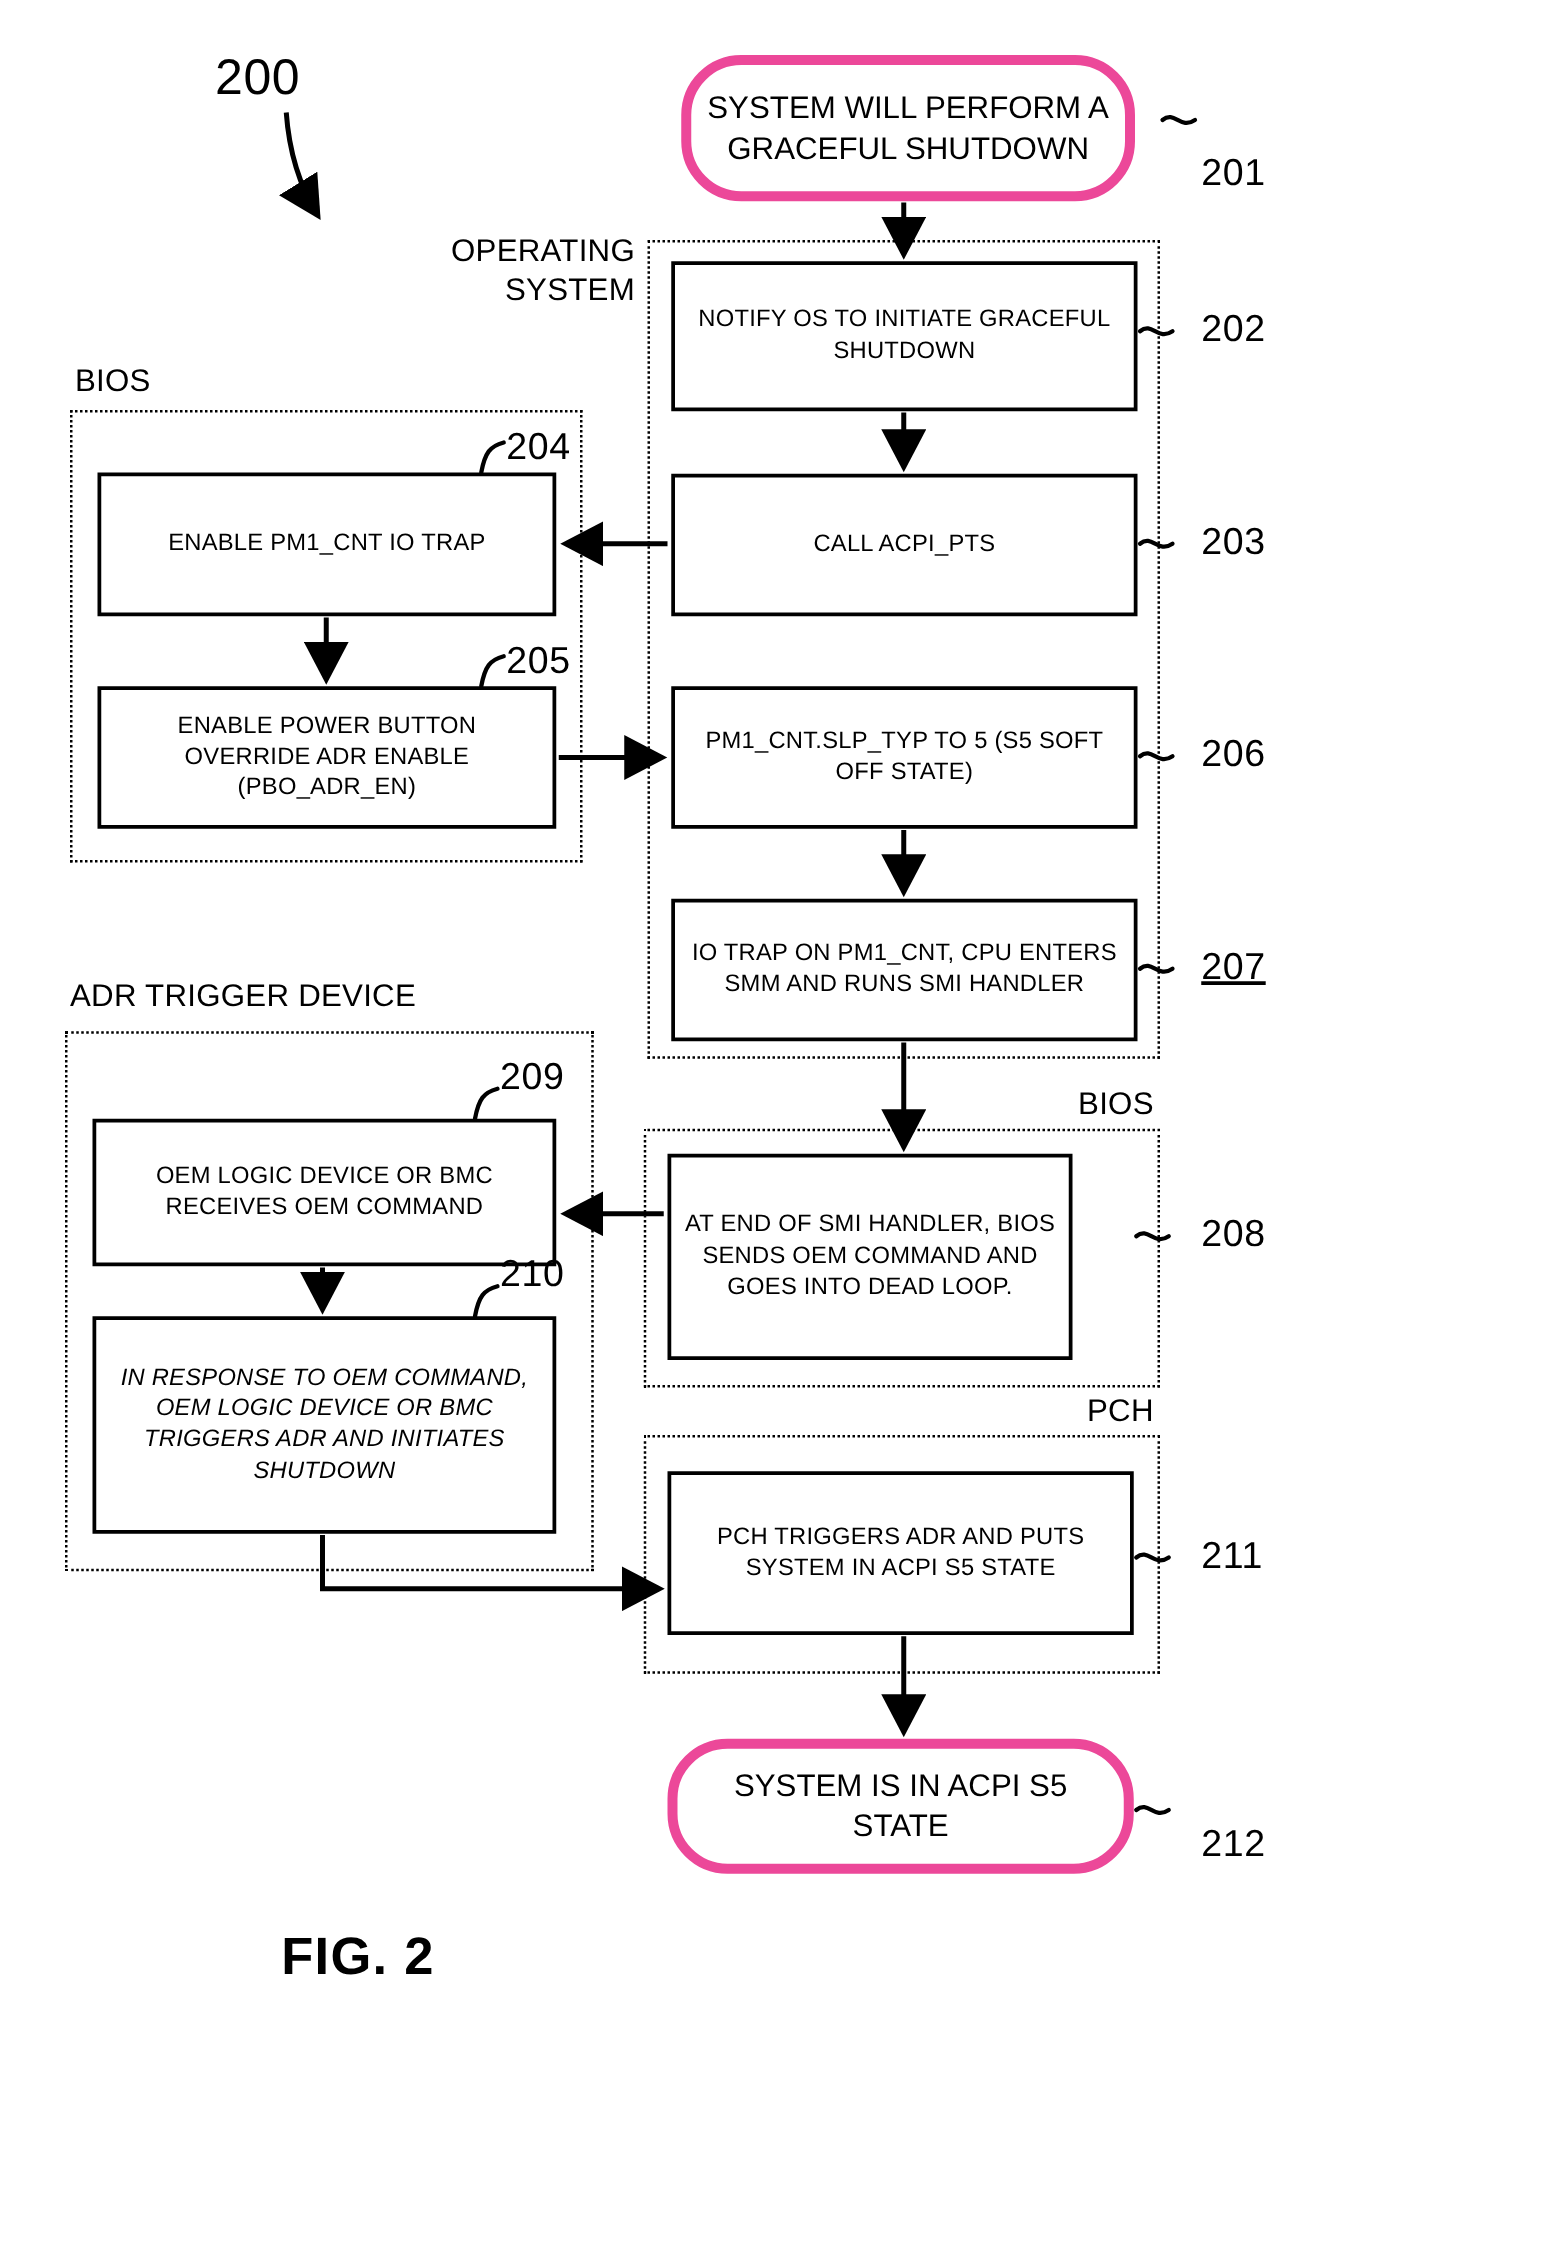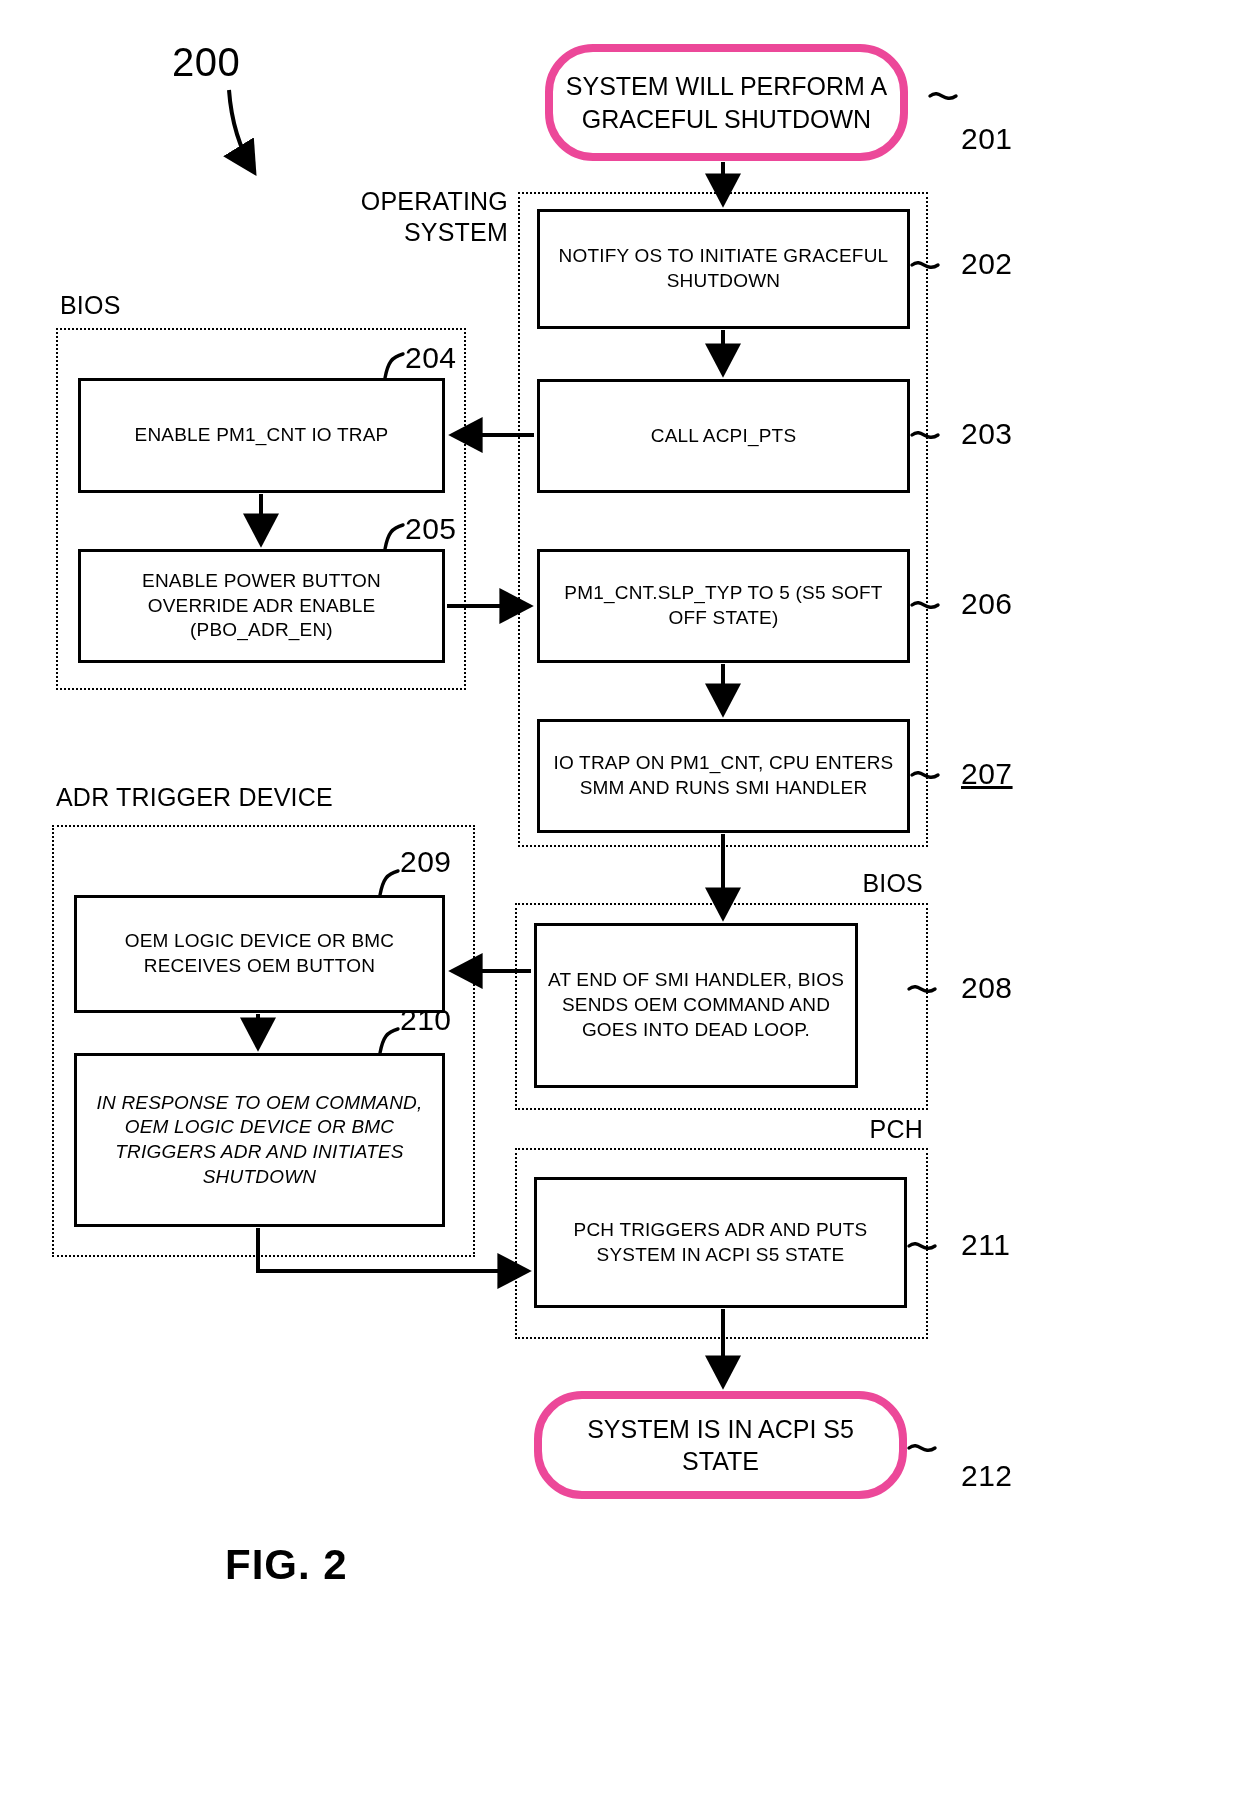--- a/index.html
+++ b/index.html
@@ -140,21 +140,21 @@
 
   <div class="node" style="left:537px; top:719px; width:373px; height:114px;">
     <span class="txt">IO TRAP ON PM1_CNT, CPU ENTERS SMM AND RUNS SMI HANDLER</span>
   </div>
 
   <div class="node" style="left:534px; top:923px; width:324px; height:165px;">
     <span class="txt">AT END OF SMI HANDLER, BIOS SENDS OEM COMMAND AND GOES INTO DEAD LOOP.</span>
   </div>
 
   <div class="node" style="left:74px; top:895px; width:371px; height:118px;">
-    <span class="txt">OEM LOGIC DEVICE OR BMC RECEIVES OEM BUTTON</span>
+    <span class="txt">OEM LOGIC DEVICE OR BMC RECEIVES OEM COMMAND</span>
   </div>
 
   <div class="node" style="left:74px; top:1053px; width:371px; height:174px;font-style:italic;">
     <span class="txt">IN RESPONSE TO OEM COMMAND, OEM LOGIC DEVICE OR BMC TRIGGERS ADR AND INITIATES SHUTDOWN</span>
   </div>
 
   <div class="node" style="left:534px; top:1177px; width:373px; height:131px;">
     <span class="txt">PCH TRIGGERS ADR AND PUTS SYSTEM IN ACPI S5 STATE</span>
   </div>
 

